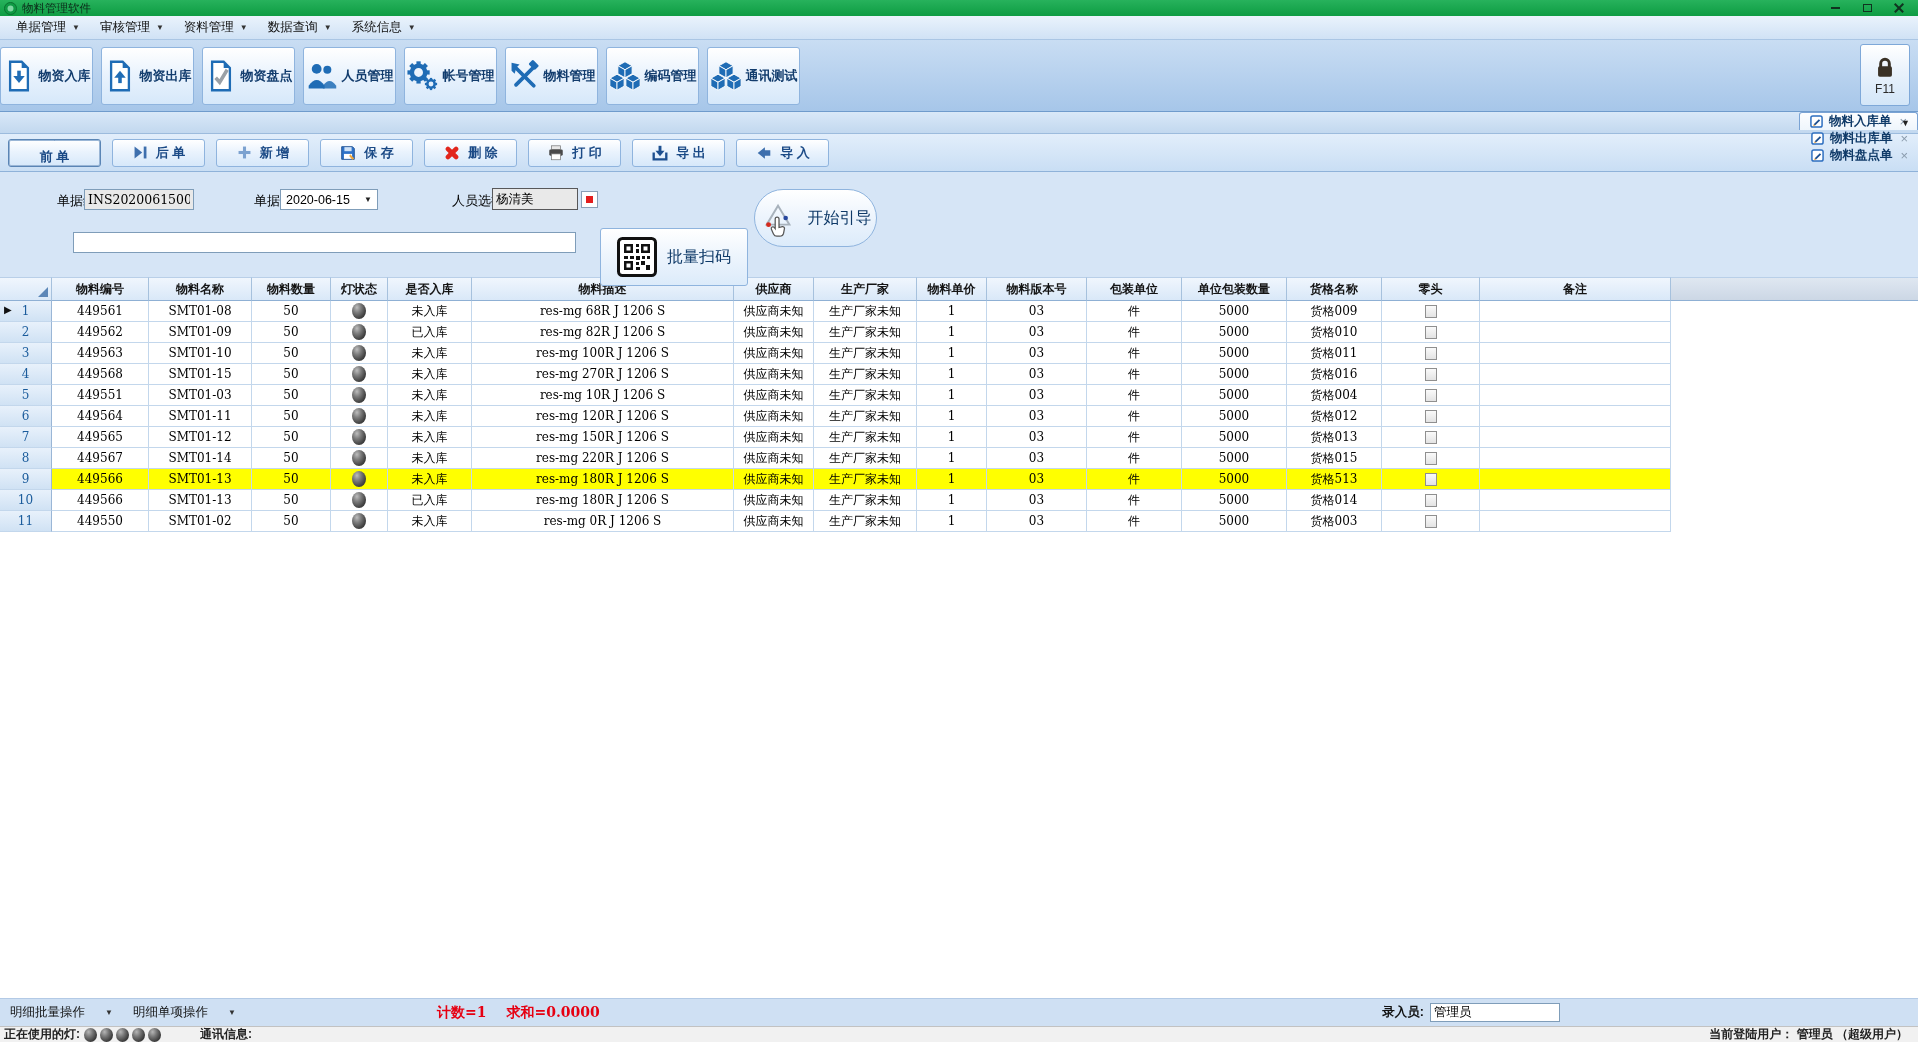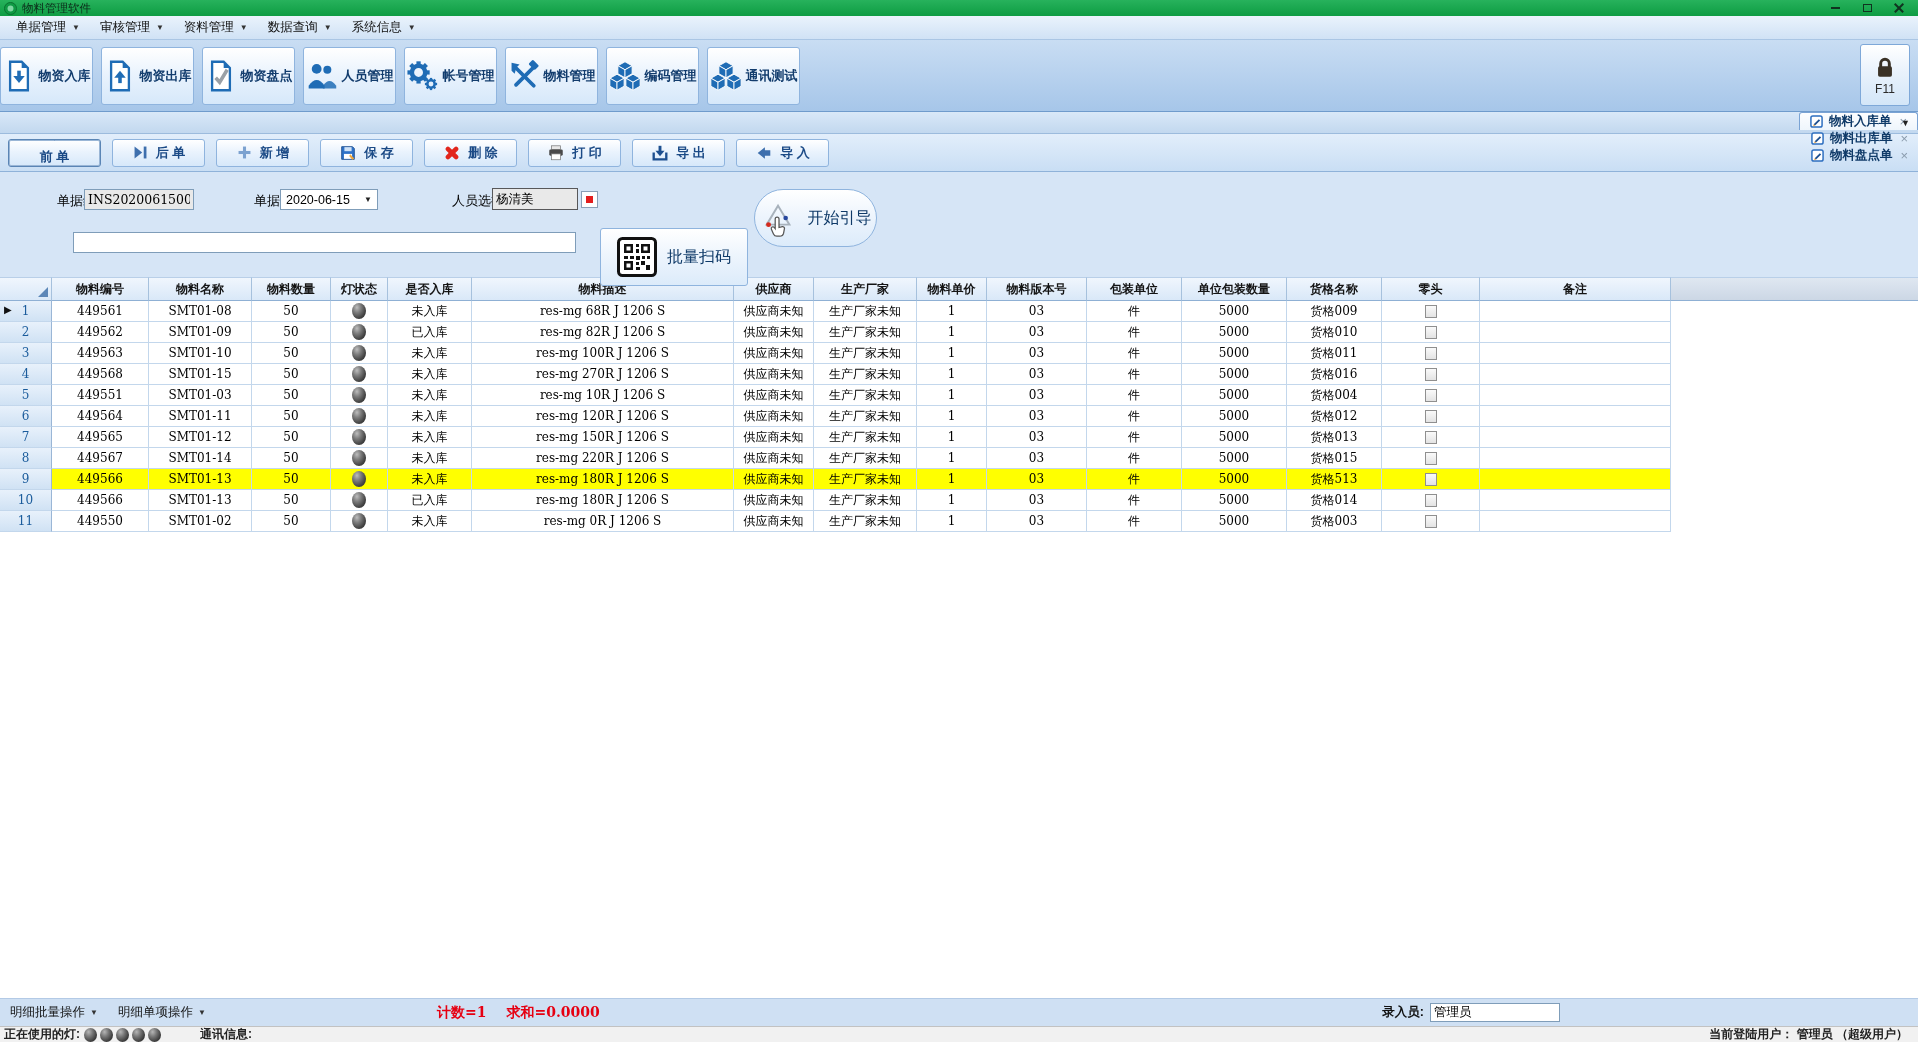--- a/index.html
+++ b/index.html
@@ -77,21 +77,21 @@
   .grid tr.hl td { background:#ffff00; }
   .grid tr.hl td.rowhdr { background:linear-gradient(#e8f1fb,#d0e2f4); }
   .grid tr.hl td.filler { background:#fff; }
   .lamp { display:inline-block; width:14px; height:16px; border-radius:50%; vertical-align:middle;
           background:radial-gradient(ellipse at 35% 28%, #bdbdbd 0%, #7d7d7d 32%, #424242 68%, #2a2a2a 100%); }
   .chk { display:inline-block; width:12px; height:13px; border:1px solid #8f8f8f; background:linear-gradient(#fafafa,#e3e3e3); vertical-align:middle; }
 
   
   .footer { position:absolute; left:0; right:0; bottom:16px; height:28px; background:#cfe0f3; border-top:1px solid #b3cae6;
             display:flex; align-items:center; }
-  .fmenu { display:flex; align-items:center; gap:5px; padding:0 10px; font-size:12.5px; color:#101010; cursor:pointer; }
+  .fmenu { display:flex; align-items:center; gap:20px; padding:0 10px; font-size:12.5px; color:#101010; cursor:pointer; }
   .fmenu .caret { font-size:8px; color:#333; }
   .stats { position:absolute; left:437px; top:0; height:28px; display:flex; align-items:center; gap:20px;
            font-family:"DejaVu Serif", serif; font-size:14px; font-weight:700; color:#e60012; }
   .entry { position:absolute; right:358px; top:4px; display:flex; align-items:center; gap:6px; font-size:12.5px; font-weight:700; color:#111;margin-left:24px; }
   .entry input { width:130px; height:19px; border:1px solid #7f9db9; background:#fff; font-size:12.5px; padding:0 3px; }
 
   
   .statusbar { position:absolute; left:0; right:0; bottom:0; height:16px; background:#f1f1f1; border-top:1px solid #c2c2c2;
                display:flex; align-items:center; font-size:12px; font-weight:700; color:#222; padding:0 4px; }
   .slamp { display:inline-block; width:13px; height:14px; border-radius:50%; margin-right:3px; vertical-align:middle;

